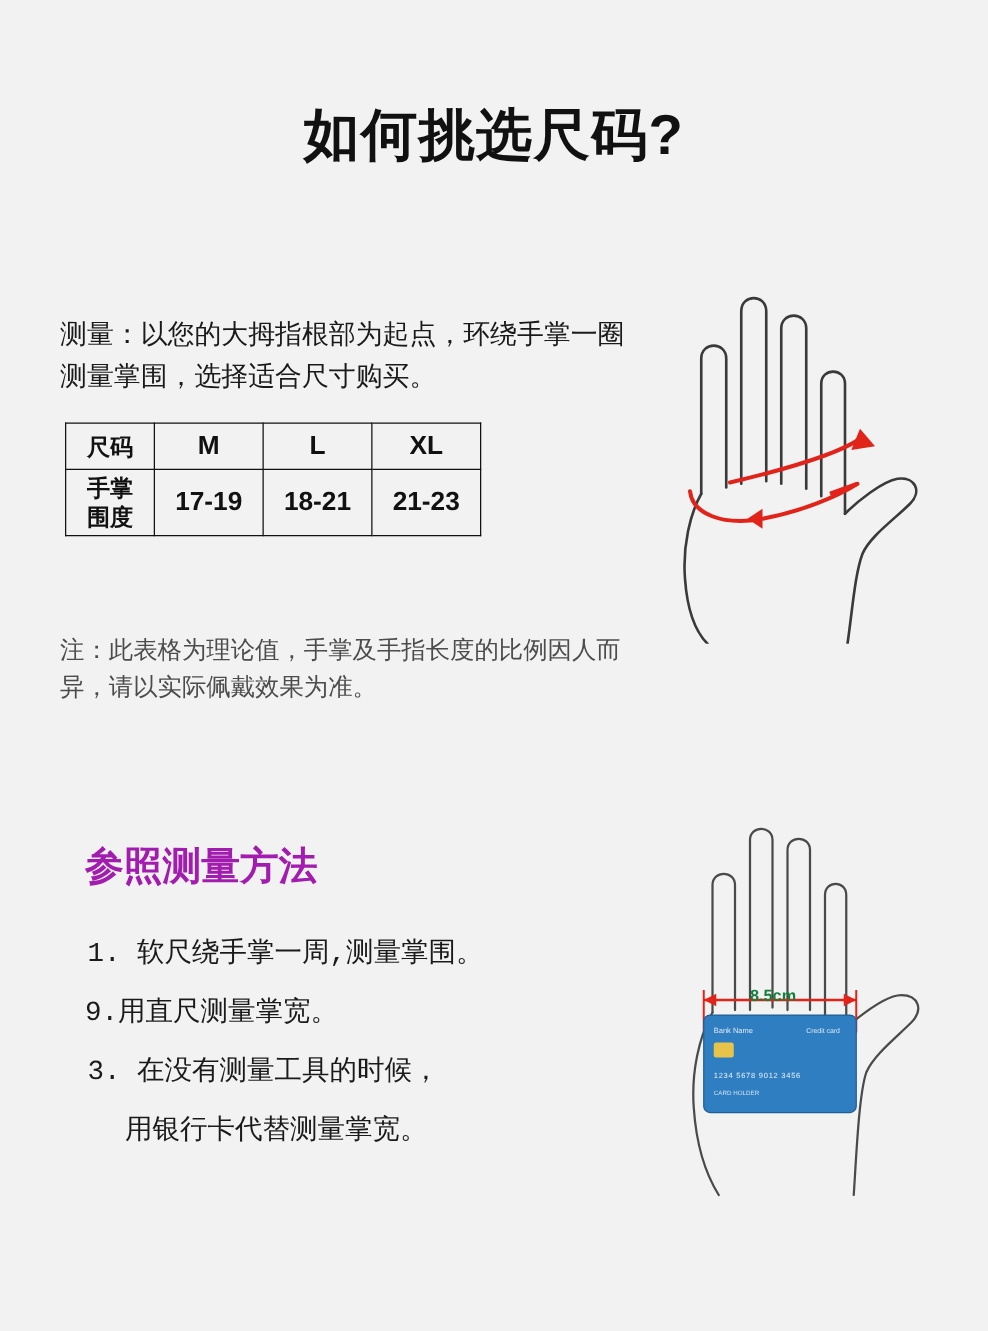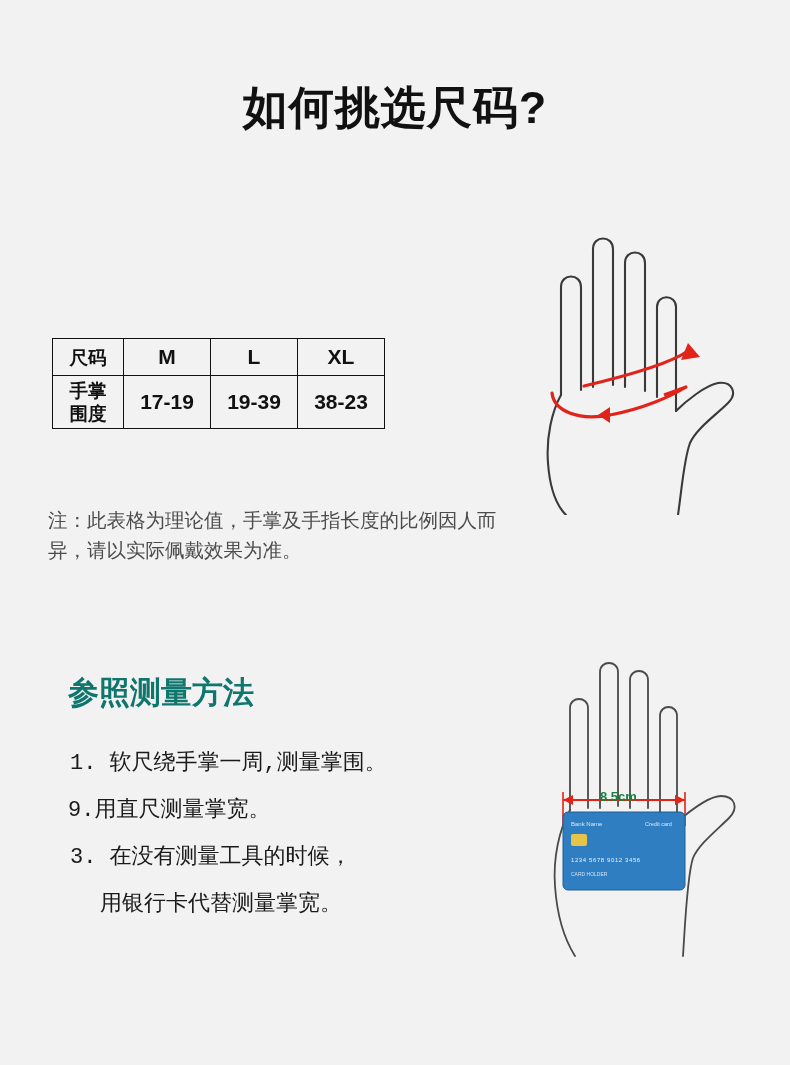--- a/index.html
+++ b/index.html
@@ -89,21 +89,21 @@
     color: #4c4c4c;
   }
 
   
   .section2-title {
     position: absolute;
     top: 672px;
     left: 68px;
     font-size: 31px;
     font-weight: bold;
-    color: #0f766e;
+    color: #a21caf;
   }
   .steps {
     position: absolute;
     top: 740px;
     left: 62px;
     width: 420px;
     font-size: 22px;
     line-height: 47px;
     color: #1a1a1a;
   }
@@ -136,37 +136,38 @@
     font-weight: bold;
   }
 </style>
 </head>
 <body>
 
 <div class="page">
 
   <div class="title">如何挑选尺码?</div>
 
+  <div class="measure-text">测量：以您的大拇指根部为起点，环绕手掌一圈测量掌围，选择适合尺寸购买。</div>
 
   <table class="size-table">
     <tbody>
         <tr>
       <td class="hdr-col">尺码</td>
       <td class="hdr-row">M</td>
       <td class="hdr-row">L</td>
       <td class="hdr-row">XL</td>
     </tr>
     <tr>
       <td class="hdr-col">
         <div>手掌</div>
         <div>围度</div>
       </td>
       <td class="cell">17-19</td>
-      <td class="cell">19-39</td>
-      <td class="cell">38-23</td>
+      <td class="cell">18-21</td>
+      <td class="cell">21-23</td>
     </tr>
   </tbody>
     </table>
 
   <div class="note">注：此表格为理论值，手掌及手指长度的比例因人而异，请以实际佩戴效果为准。</div>
 
   <div class="illu-top">
     <svg viewBox="0 0 280 300" width="280" height="300" aria-hidden="true">
       <g fill="none" stroke="#3a3a3a" stroke-width="2.1" stroke-linecap="round" stroke-linejoin="round">
 

